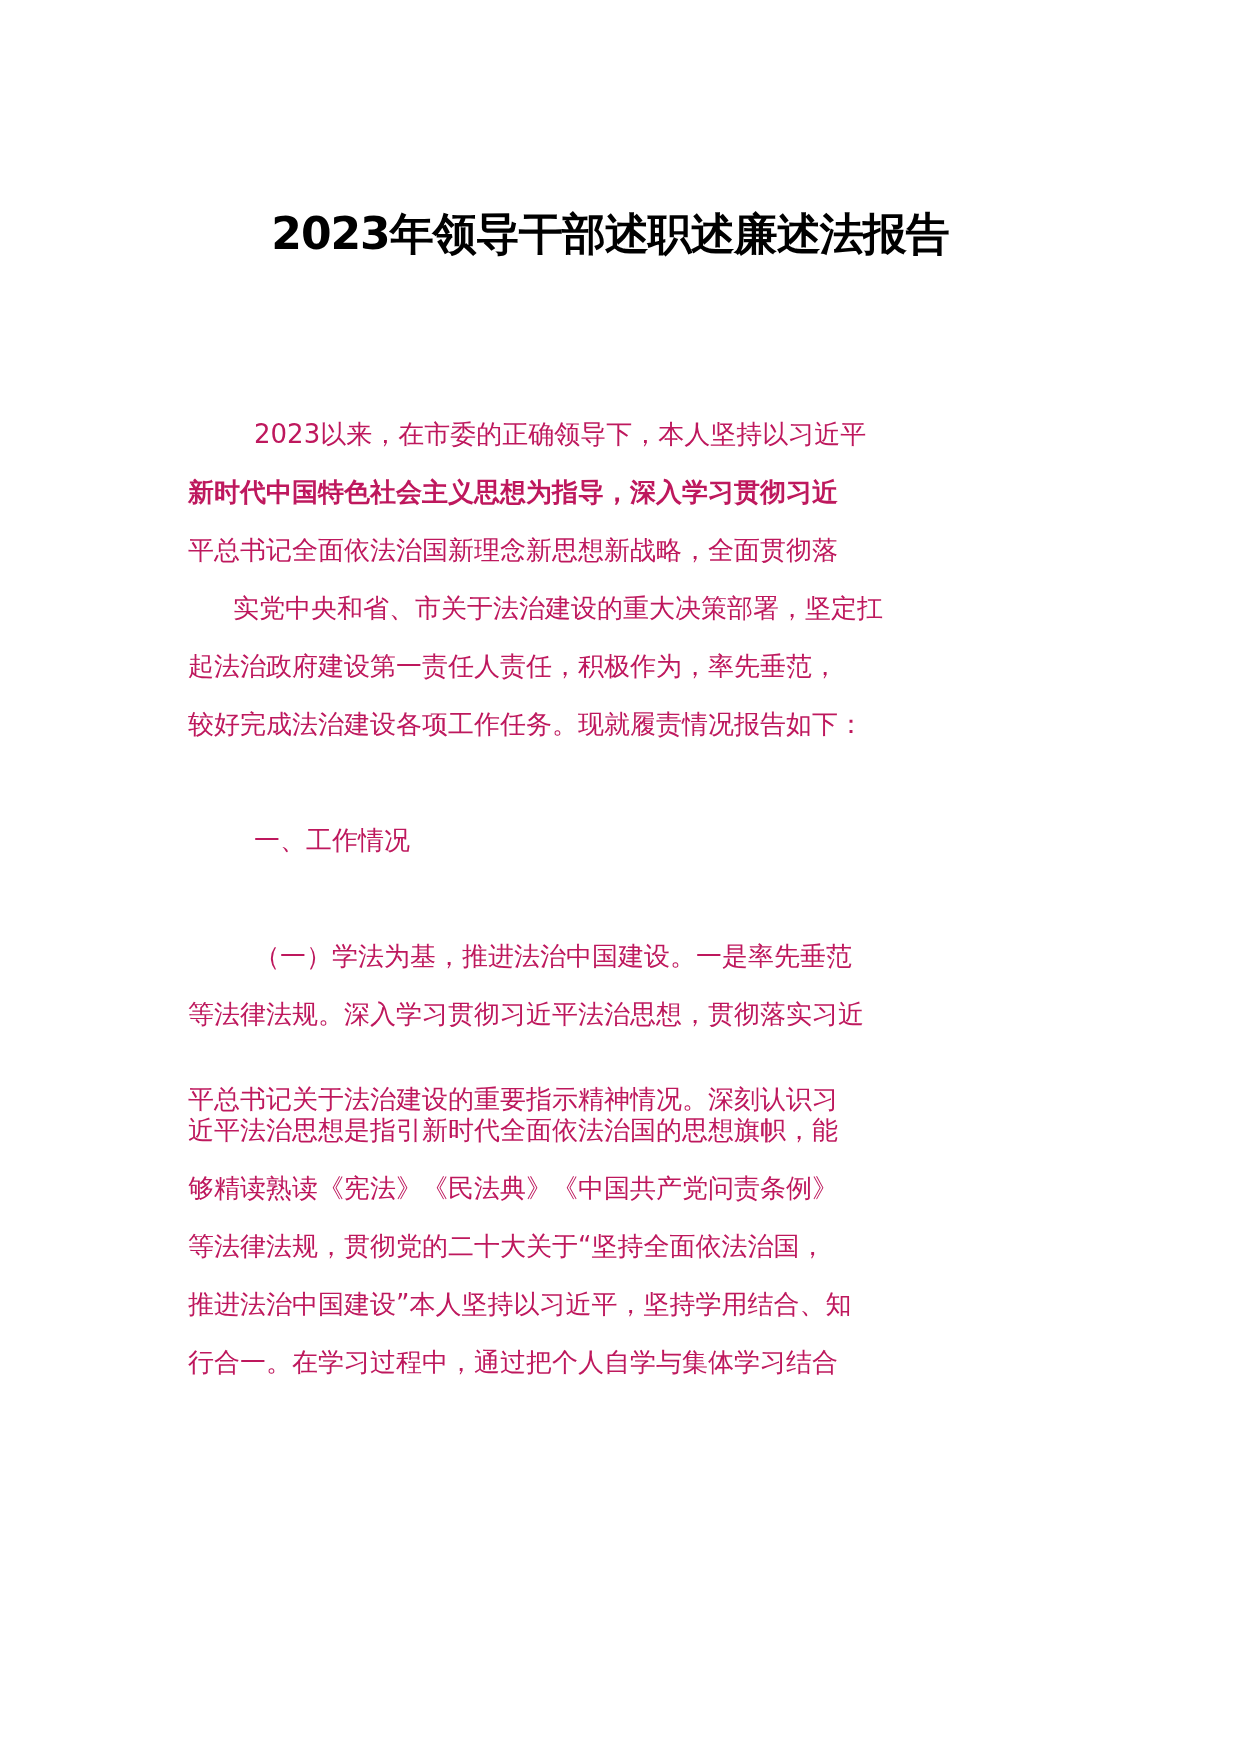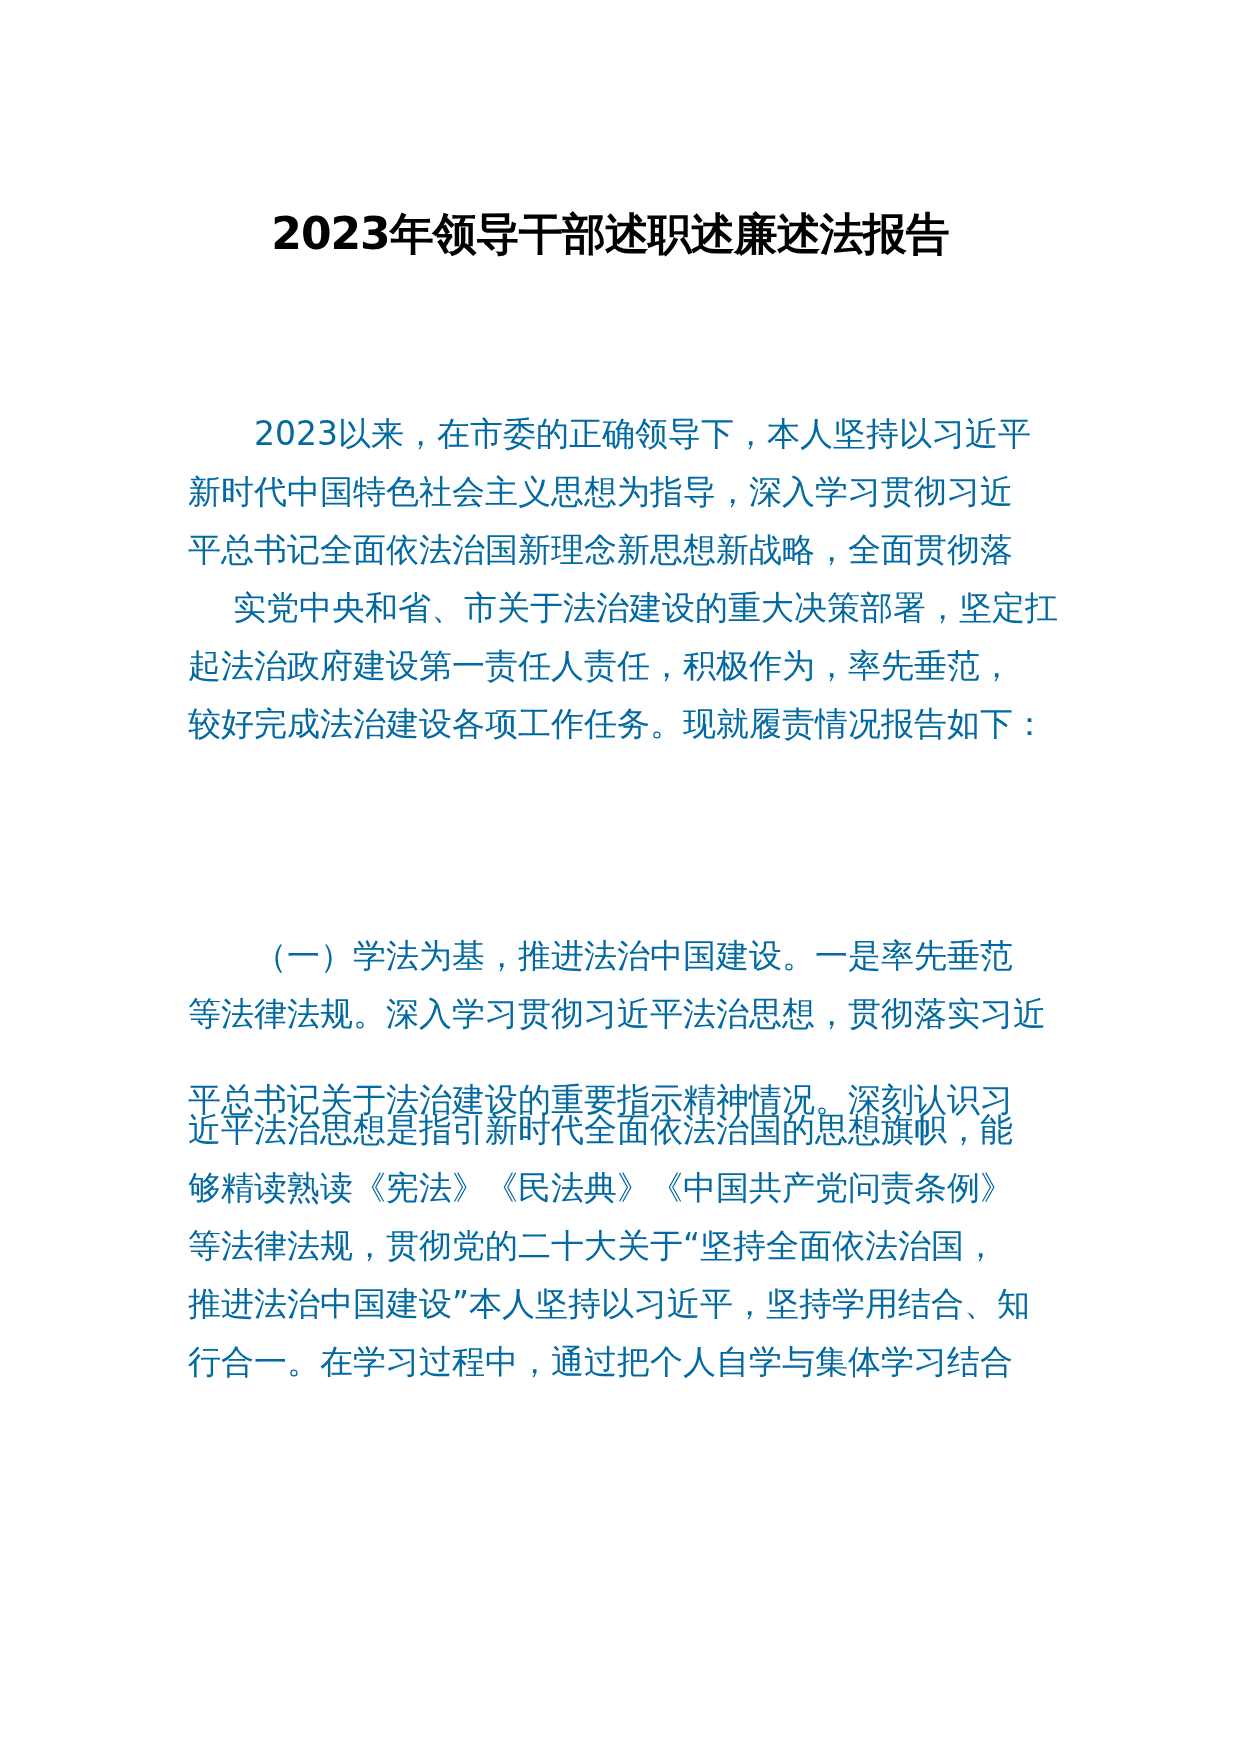--- a/index.html
+++ b/index.html
@@ -33,50 +33,51 @@
       font-weight: bold;
       line-height: 60px;
       letter-spacing: -1px;
       color: #000000;
       transform: translateX(-10px);
     }
     .line {
       position: absolute;
       left: 188px;
       width: 870px;
-      font-size: 33px;
+      font-size: 26px;
       line-height: 44px;
       height: 44px;
       white-space: nowrap;
-      color: #0369a1;
+      color: #be185d;
       letter-spacing: 0px;
     }
     .indent {
       left: 254px;
     }
     .heading {
       left: 254px;
     }
   </style>
 </head>
 <body>
 
 <div class="page">
 
   <h1 class="doc-title" style="margin:0;">2023年领导干部述职述廉述法报告</h1>
 
   <div>
     <div class="line indent" style="top:412px;">2023以来，在市委的正确领导下，本人坚持以习近平</div>
-    <div class="line" style="top:470px;">新时代中国特色社会主义思想为指导，深入学习贯彻习近</div>
+    <div class="line" style="top:470px;font-weight:bold;">新时代中国特色社会主义思想为指导，深入学习贯彻习近</div>
     <div class="line" style="top:528px;">平总书记全面依法治国新理念新思想新战略，全面贯彻落</div>
     <div class="line" style="top:586px;margin-left:45px;">实党中央和省、市关于法治建设的重大决策部署，坚定扛</div>
     <div class="line" style="top:644px;">起法治政府建设第一责任人责任，积极作为，率先垂范，</div>
     <div class="line" style="top:702px;">较好完成法治建设各项工作任务。现就履责情况报告如下：</div>
   </div>
 
+  <div class="line heading" style="top:818px;">一、工作情况</div>
 
   <div>
     <div class="line indent" style="top:934px;">（一）学法为基，推进法治中国建设。一是率先垂范</div>
     <div class="line" style="top:992px;">等法律法规。深入学习贯彻习近平法治思想，贯彻落实习近</div>
     <div class="line" style="top:1078px;font-family:Liberation Serif, serif;">平总书记关于法治建设的重要指示精神情况。深刻认识习</div>
     <div class="line" style="top:1108px;">近平法治思想是指引新时代全面依法治国的思想旗帜，能</div>
     <div class="line" style="top:1166px;">够精读熟读《宪法》《民法典》《中国共产党问责条例》</div>
     <div class="line" style="top:1224px;">等法律法规，贯彻党的二十大关于“坚持全面依法治国，</div>
     <div class="line" style="top:1282px;">推进法治中国建设”本人坚持以习近平，坚持学用结合、知</div>
     <div class="line" style="top:1340px;">行合一。在学习过程中，通过把个人自学与集体学习结合</div>

